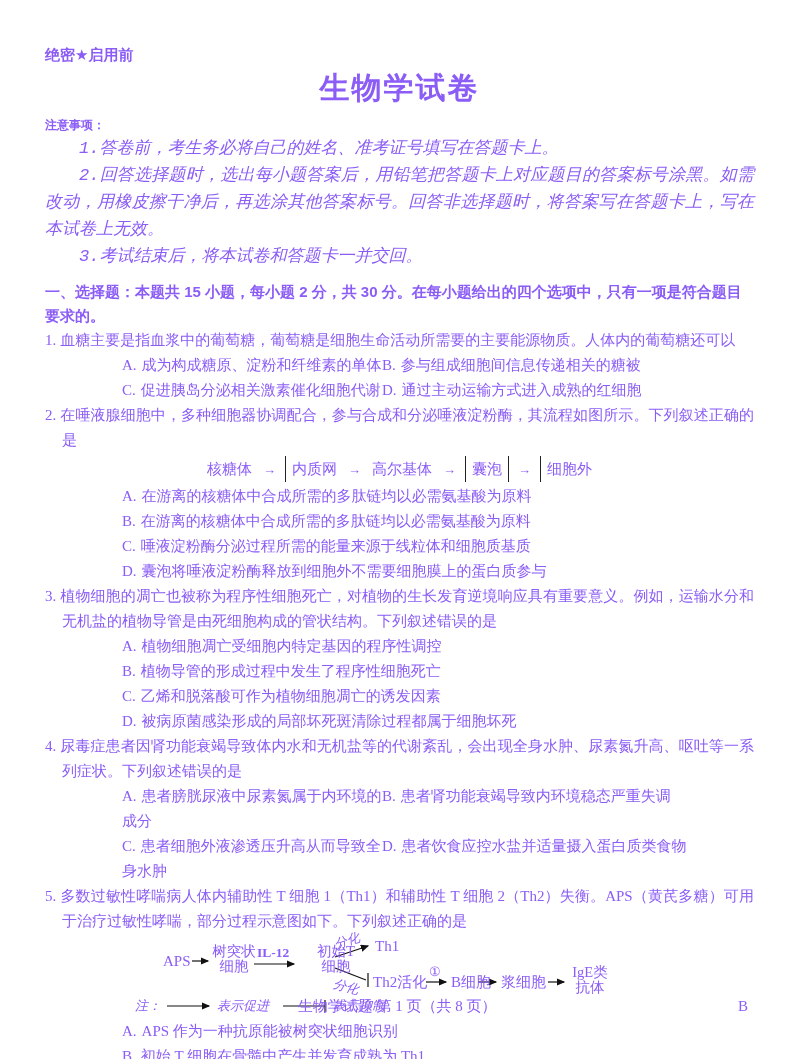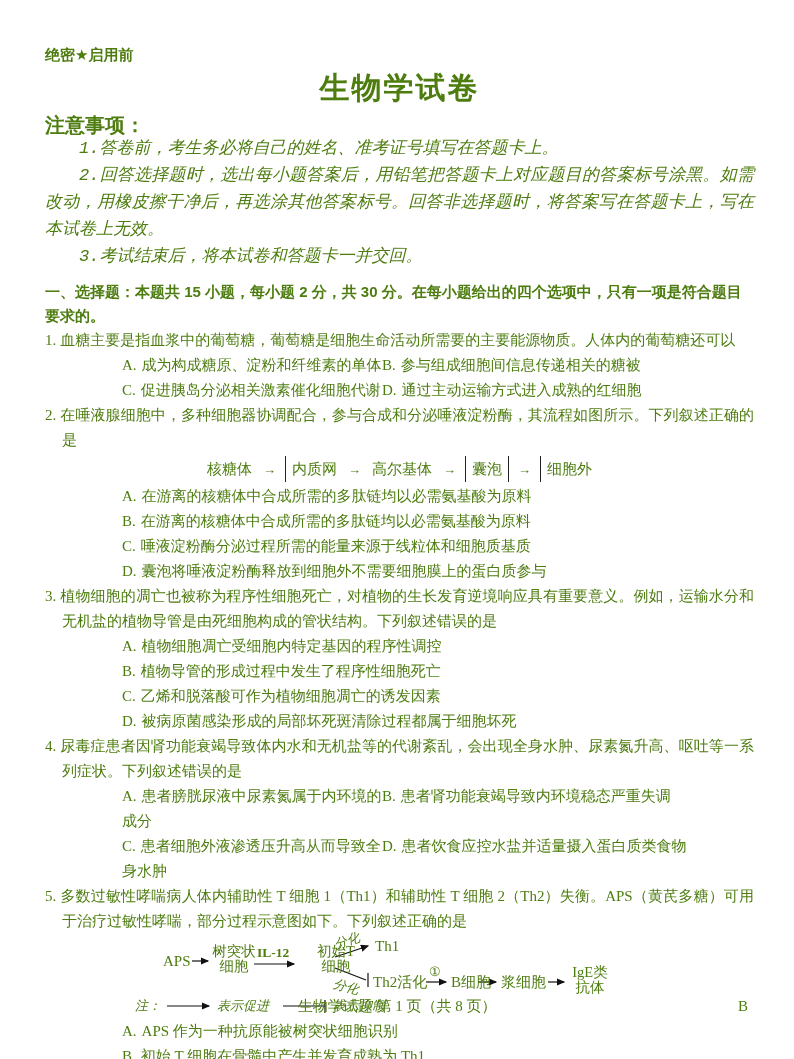--- a/index.html
+++ b/index.html
@@ -1,25 +1,25 @@
 <!DOCTYPE html>
 <html><head>
 <meta charset="utf-8">
 <style>
   html,body { margin:0; padding:0; background:#e8e8e8; }
   .page {
     position:relative; width:794px; height:1059px; margin:0 auto;
-    background:#ffffff; color:#4d7c0f; box-sizing:border-box;
+    background:#ffffff; color:#8b5cf6; box-sizing:border-box;
     padding:46px 40px 0 45px; overflow:hidden;
     font-family:"Liberation Serif","DejaVu Serif",serif;
     font-size:15px; line-height:25px;
   }
   .classification { font-family:"Liberation Sans","DejaVu Sans",sans-serif; font-weight:bold; font-size:15px; line-height:17px; }
   .title { margin:6px 0 8px 0; text-align:center; font-family:"Liberation Sans","DejaVu Sans",sans-serif; font-weight:bold; font-size:30px; line-height:38px; letter-spacing:2px; }
-  .notice-title { margin-top:4px; font-family:"Liberation Sans","DejaVu Sans",sans-serif; font-weight:bold; font-size:20px; line-height:20px; }
+  .notice-title { margin-top:4px; font-family:"Liberation Sans","DejaVu Sans",sans-serif; font-weight:bold; font-size:12px; line-height:20px; }
   .note { margin:0; text-indent:2em; font-style:italic; font-size:17px; line-height:27px; text-align:justify;font-family:Liberation Mono, monospace; }
   .section-heading { margin-top:10px; font-family:"Liberation Sans","DejaVu Sans",sans-serif; font-weight:bold; font-size:15px; line-height:24px; }
   .stem { margin:0; padding-left:17px; text-indent:-17px; text-align:justify; }
   .qnum { margin-right:4px; }
   .opts-grid { display:grid; grid-template-columns:260px auto; margin-left:77px; }
   .opts-col { margin-left:77px; }
   .opt { line-height:25px; }
   .olabel { margin-right:5px; }
 
   

